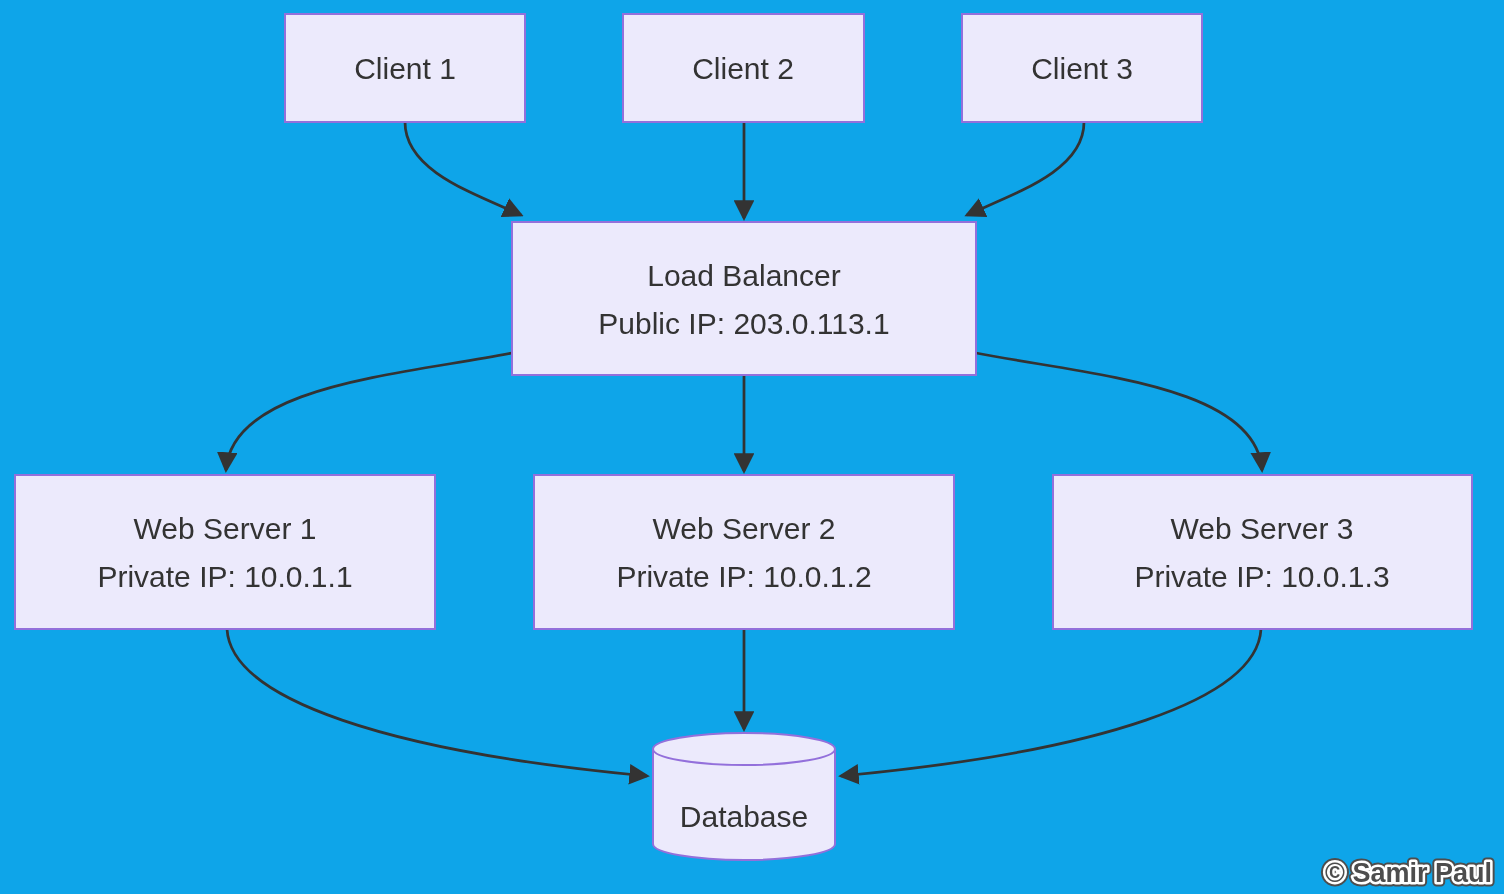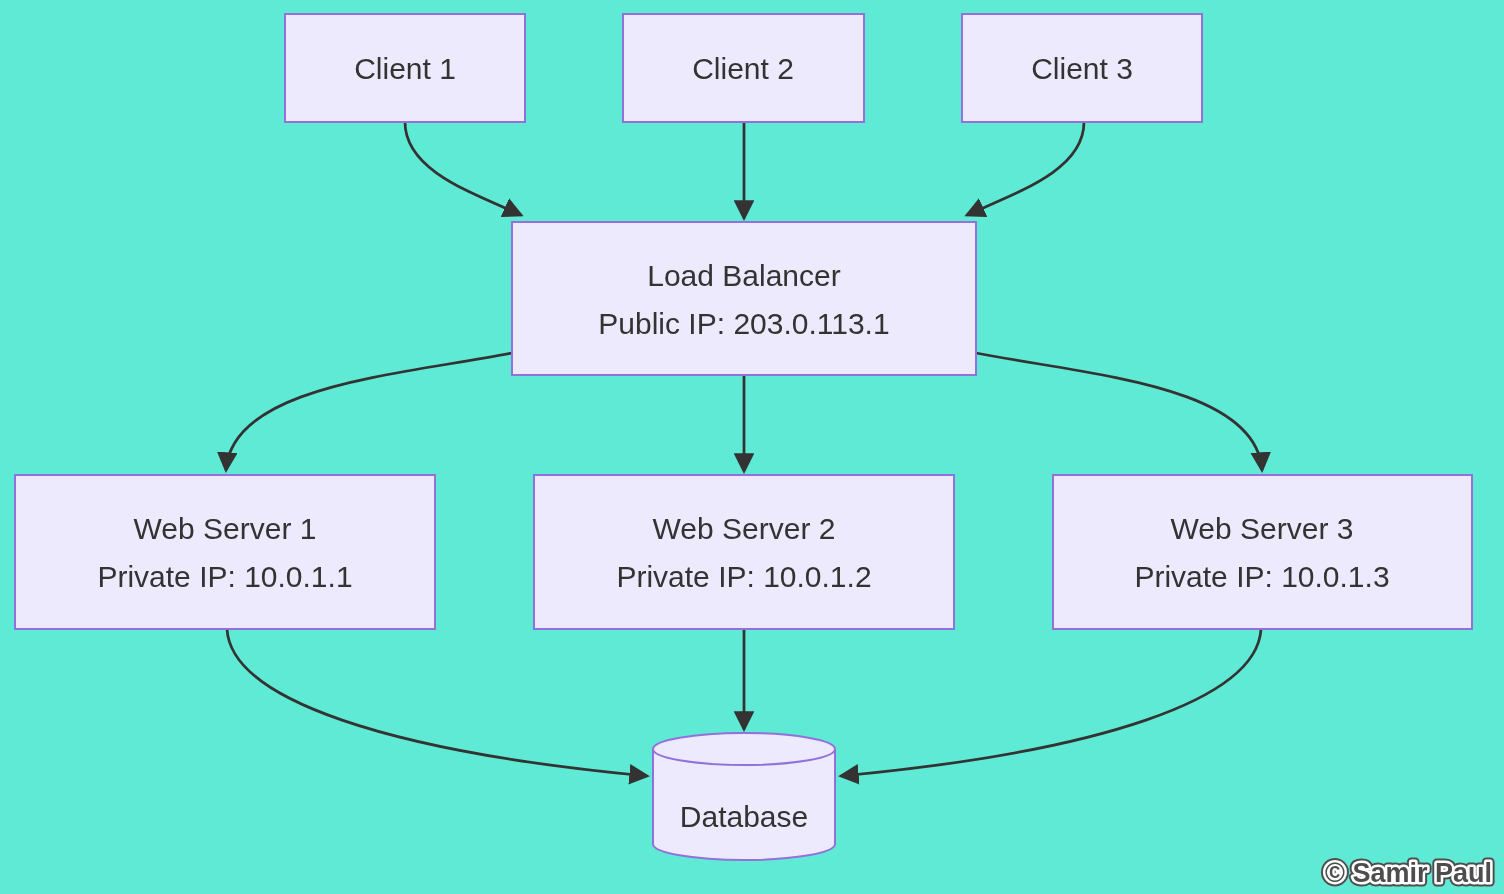--- a/index.html
+++ b/index.html
@@ -4,21 +4,21 @@
 <style>
   html, body {
     margin: 0;
     padding: 0;
     background: #ffffff;
   }
   .stage {
     position: relative;
     width: 1504px;
     height: 894px;
-    background: #5eead4;
+    background: #0ea5e9;
     font-family: "Liberation Sans", "DejaVu Sans", sans-serif;
     overflow: hidden;
   }
   svg { display: block; }
 
   .node-box {
     fill: var(--node-fill, #ECEAFC);
     stroke: var(--node-border, #9370DB);
     stroke-width: 2;
   }

